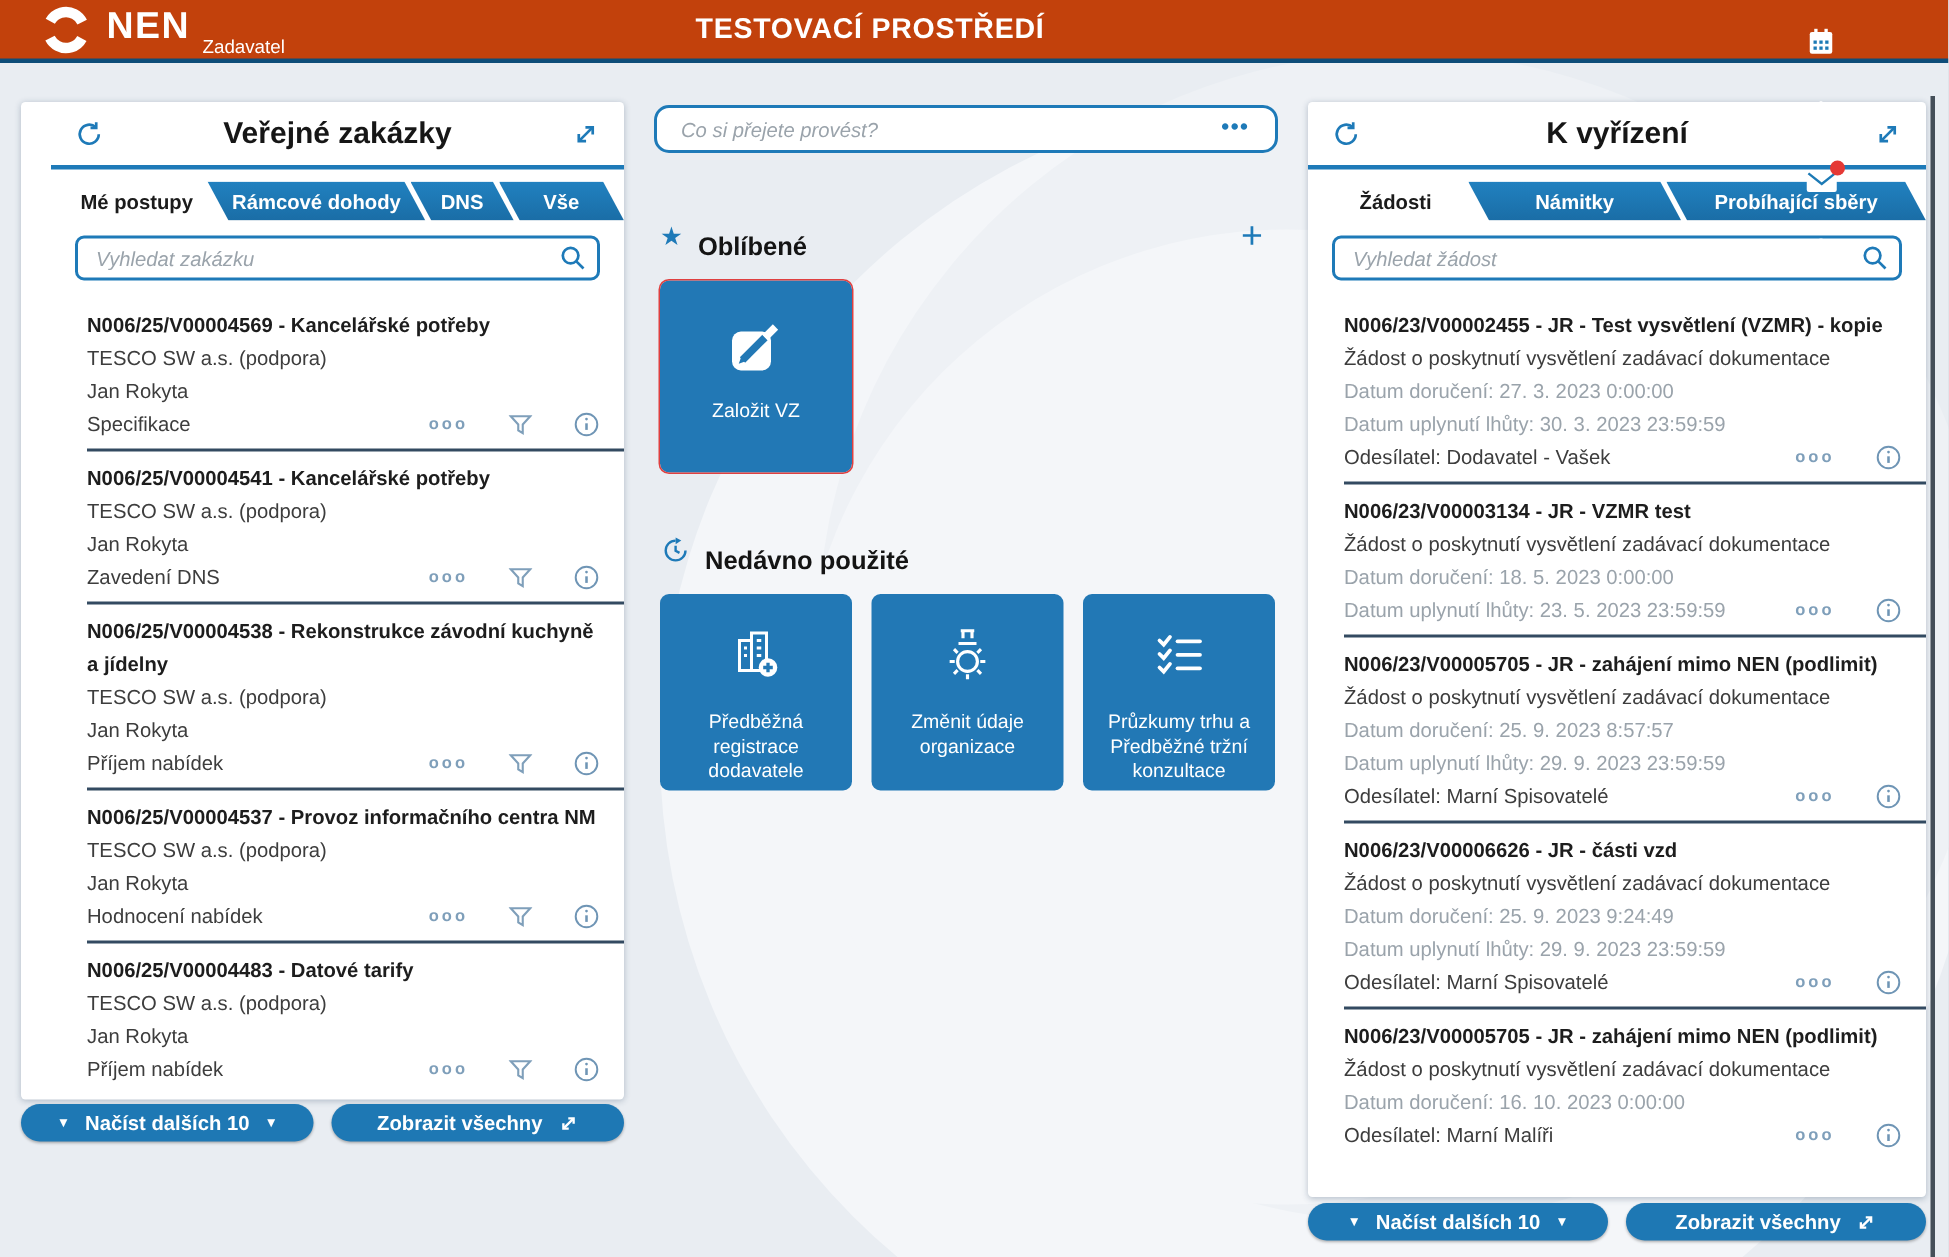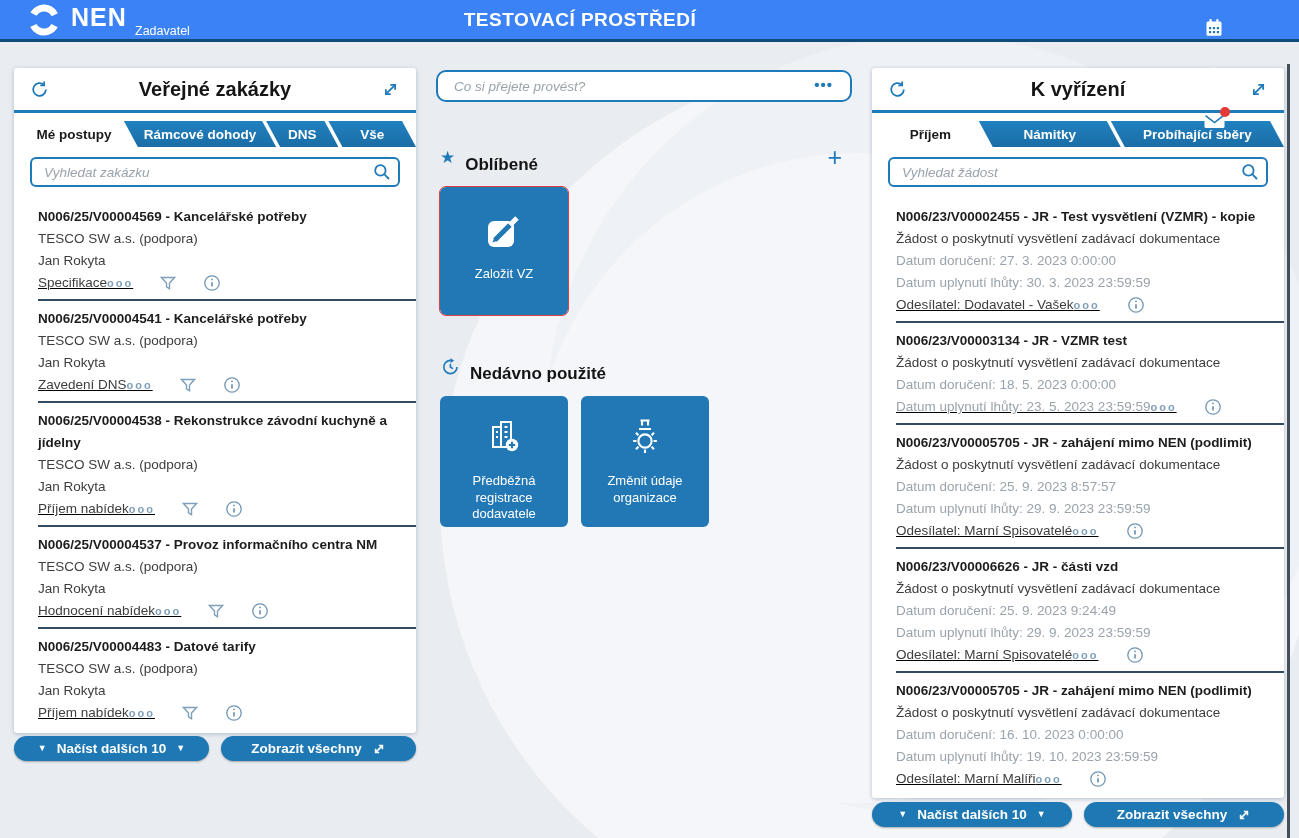--- a/index.html
+++ b/index.html
@@ -2,21 +2,21 @@
 <html><head>
 <meta charset="utf-8">
 <style>
   html,body{margin:0;padding:0;background:#d8dde3;}
   .screen{position:relative;width:1299px;height:838px;background:#e9edf2;overflow:hidden;
           font-family:"Liberation Sans",sans-serif;-webkit-font-smoothing:antialiased;}
   svg{display:block;}
   .watermark{position:absolute;left:0;top:0;z-index:0;pointer-events:none;}
 
   
-  .topbar{position:absolute;left:0;top:0;width:1299px;height:42px;background:#3b82f6;
+  .topbar{position:absolute;left:0;top:0;width:1299px;height:42px;background:#c2410c;
           border-bottom:3px solid #0e4d79;display:flex;align-items:center;color:#fff;
           padding:0 18px 0 26px;box-sizing:border-box;z-index:6;}
   .brand{display:flex;align-items:center;gap:9px;cursor:pointer;}
   .brand-text{position:relative;width:150px;height:42px;}
   .brand-name{position:absolute;left:0;top:4px;font-size:25px;font-weight:700;letter-spacing:1px;}
   .brand-role{position:absolute;left:64px;top:25px;font-size:12.5px;font-weight:400;}
   .topbar-title{position:absolute;left:300px;width:560px;text-align:center;font-size:19px;
                 font-weight:700;letter-spacing:.5px;pointer-events:none;}
   .topbar-right{margin-left:auto;display:flex;align-items:center;gap:27px;flex-direction:column;}
   .clock-group{display:flex;align-items:center;gap:8px;font-size:15px;font-weight:600;}
@@ -26,21 +26,21 @@
               font-family:inherit;cursor:pointer;}
   .tb-icon{position:relative;background:none;border:none;padding:0;cursor:pointer;}
   .mail-dot{position:absolute;right:-4px;top:-5px;width:10px;height:10px;border-radius:50%;background:#e53935;}
 
   
   .col{position:absolute;z-index:2;}
   .col-left{left:14px;top:68px;width:402px;}
   .col-center{left:436px;top:68px;width:416px;}
   .col-right{left:872px;top:68px;width:412px;}
   .card{background:#fff;border-radius:3px;box-shadow:0 1px 4px rgba(25,55,85,.28);overflow:hidden;}
-  .left-card{height:665px;}
+  .left-card{height:665px;padding-left:20px;}
   .right-card{height:730px;}
   .card-head{height:42px;display:flex;align-items:center;justify-content:center;position:relative;}
   .card-title{font-size:20px;font-weight:700;color:#161616;}
   .head-ic-l{position:absolute;left:16px;background:none;border:none;padding:0;cursor:pointer;}
   .head-ic-r{position:absolute;right:16px;background:none;border:none;padding:0;cursor:pointer;}
   .head-rule{height:3px;background:#1e7ab8;}
 
   .tabs{display:flex;height:26px;margin-top:8px;}
   .tab{font-size:13.5px;font-weight:700;display:flex;align-items:center;justify-content:center;
        cursor:pointer;box-sizing:border-box;}
@@ -55,21 +55,21 @@
   .searchbox input{width:100%;height:30px;box-sizing:border-box;border:2px solid #1e7ab8;border-radius:6px;
        padding:0 36px 0 12px;font-size:13.5px;color:#701a75;font-family:inherit;background:#fff;outline:none;}
   .searchbox input::placeholder{color:#9aa3ab;font-style:italic;}
   .sb-icon{position:absolute;right:9px;top:6px;}
 
   .item-list{padding-left:24px;}
   .vz-item{padding:7px 16px 5px 0;}
   .vz-title{font-weight:700;font-size:13.5px;color:#1d1d1d;line-height:22px;}
   .vz-line{font-size:13.5px;color:#3d3d3d;line-height:22px;}
   .dim{color:#9aa3ab;}
-  .status-row{display:flex;align-items:center;line-height:22px;text-decoration:underline;}
+  .status-row{display:flex;align-items:center;justify-content:space-between;line-height:22px;}
   .item-icons{display:flex;align-items:center;gap:27px;}
   .more-dots{font-size:11px;font-weight:700;letter-spacing:2px;color:#7f9fba;cursor:pointer;line-height:1;}
   .sep{border-top:2px solid #334a61;}
 
   .panel-buttons{display:flex;gap:12px;position:relative;z-index:3;}
   .pb-left{margin-top:3px;} .pb-right{margin-top:4px;}
   .pill{flex:1;height:25px;border-radius:14px;background:#1e78b4;color:#fff;font-weight:700;
         font-size:13.5px;border:none;display:flex;align-items:center;justify-content:center;gap:10px;
         font-family:inherit;cursor:pointer;box-shadow:0 1px 2px rgba(0,0,0,.3);}
   .tri{font-size:9px;line-height:1;}
@@ -398,20 +398,31 @@
         <div class="tile-label">Předběžná registrace dodavatele</div>
       </div>
       <div class="tile rtile">
         <svg class="ticon" width="44" height="46" viewBox="0 0 44 46" fill="none" stroke="#fff" stroke-width="2.1">
           <path d="M17.5 5.5 h9 M19 5.5 v5 M25 5.5 v5 M16 14 h12"></path>
           <circle cx="22" cy="26" r="6.6"></circle>
           <path d="M30.5 26 h3.4 M28.6 31.8 l2.4 2.4 M22 34.5 v3.4 M15.4 31.8 l-2.4 2.4 M13.5 26 h-3.4 M15.4 20.2 l-2.4-2.4 M28.6 20.2 l2.4-2.4"></path>
         </svg>
         <div class="tile-label">Změnit údaje organizace</div>
       </div>
+      <div class="tile rtile">
+        <svg class="ticon" width="44" height="46" viewBox="0 0 44 46" fill="none" stroke="#fff" stroke-width="2.5" stroke-linecap="round">
+          <polyline points="9,12 11.8,14.8 16,9.6"></polyline>
+            <line x1="21" y1="12.5" x2="36" y2="12.5"></line>
+          <polyline points="9,21 11.8,23.8 16,18.6"></polyline>
+            <line x1="21" y1="21.5" x2="36" y2="21.5"></line>
+          <polyline points="9,30 11.8,32.8 16,27.6"></polyline>
+            <line x1="21" y1="30.5" x2="36" y2="30.5"></line>
+        </svg>
+        <div class="tile-label">Průzkumy trhu a Předběžné tržní konzultace</div>
+      </div>
     </div>
   </section>
 
   <section class="col col-right">
     <div class="card right-card">
       <div class="card-head">
         <button class="head-ic-l">
           <svg width="19" height="19" viewBox="0 0 18 18" fill="none" stroke="#1e7ab8" stroke-width="1.7">
             <path d="M15 9 a6 6 0 1 1 -1.9-4.4"></path>
               <polyline points="13.4,1.4 13.4,5 9.8,5"></polyline>
@@ -422,21 +433,21 @@
           <svg width="19" height="19" viewBox="0 0 18 18" fill="none" stroke="#1e7ab8" stroke-width="1.7">
             <line x1="5" y1="13" x2="13" y2="5"></line>
               <polyline points="8.8,4.6 13.4,4.6 13.4,9.2"></polyline>
               <polyline points="4.6,8.8 4.6,13.4 9.2,13.4"></polyline>
           </svg>
         </button>
       </div>
       <div class="head-rule"></div>
 
       <div class="tabs">
-        <div class="tab active rt1">Příjem</div>
+        <div class="tab active rt1">Žádosti</div>
         <div class="tab blue rt2">Námitky</div>
         <div class="tab blue rt3">Probíhající sběry</div>
       </div>
 
       <div class="searchbox">
         <input type="text" placeholder="Vyhledat žádost" style="">
         <svg class="sb-icon" width="18" height="18" viewBox="0 0 18 18" fill="none" stroke="#1e7ab8" stroke-width="1.8">
           <circle cx="7.4" cy="7.4" r="5.2"></circle>
             <line x1="11.4" y1="11.4" x2="16" y2="16"></line>
         </svg>
@@ -516,21 +527,20 @@
                 </svg>
             </span>
           </div>
         </div>
         <div class="sep"></div>
 
         <div class="vz-item">
           <div class="vz-title">N006/23/V00005705 - JR - zahájení mimo NEN (podlimit)</div>
           <div class="vz-line">Žádost o poskytnutí vysvětlení zadávací dokumentace</div>
           <div class="vz-line dim">Datum doručení: 16. 10. 2023 0:00:00</div>
-          <div class="vz-line dim">Datum uplynutí lhůty: 19. 10. 2023 23:59:59</div>
           <div class="status-row">
             <span class="vz-line">Odesílatel: Marní Malíři</span>
             <span class="item-icons">
               <span class="more-dots">ooo</span>
               <svg width="18" height="18" viewBox="0 0 18 18" fill="none" stroke="#6f95b5" stroke-width="1.3">
                   <circle cx="9" cy="9" r="7.2"></circle>
                   <line x1="9" y1="8.2" x2="9" y2="12.6" stroke-width="1.7"></line>
                   <circle cx="9" cy="5.4" r=".9" fill="#6f95b5" stroke="none"></circle>
                 </svg>
             </span>

